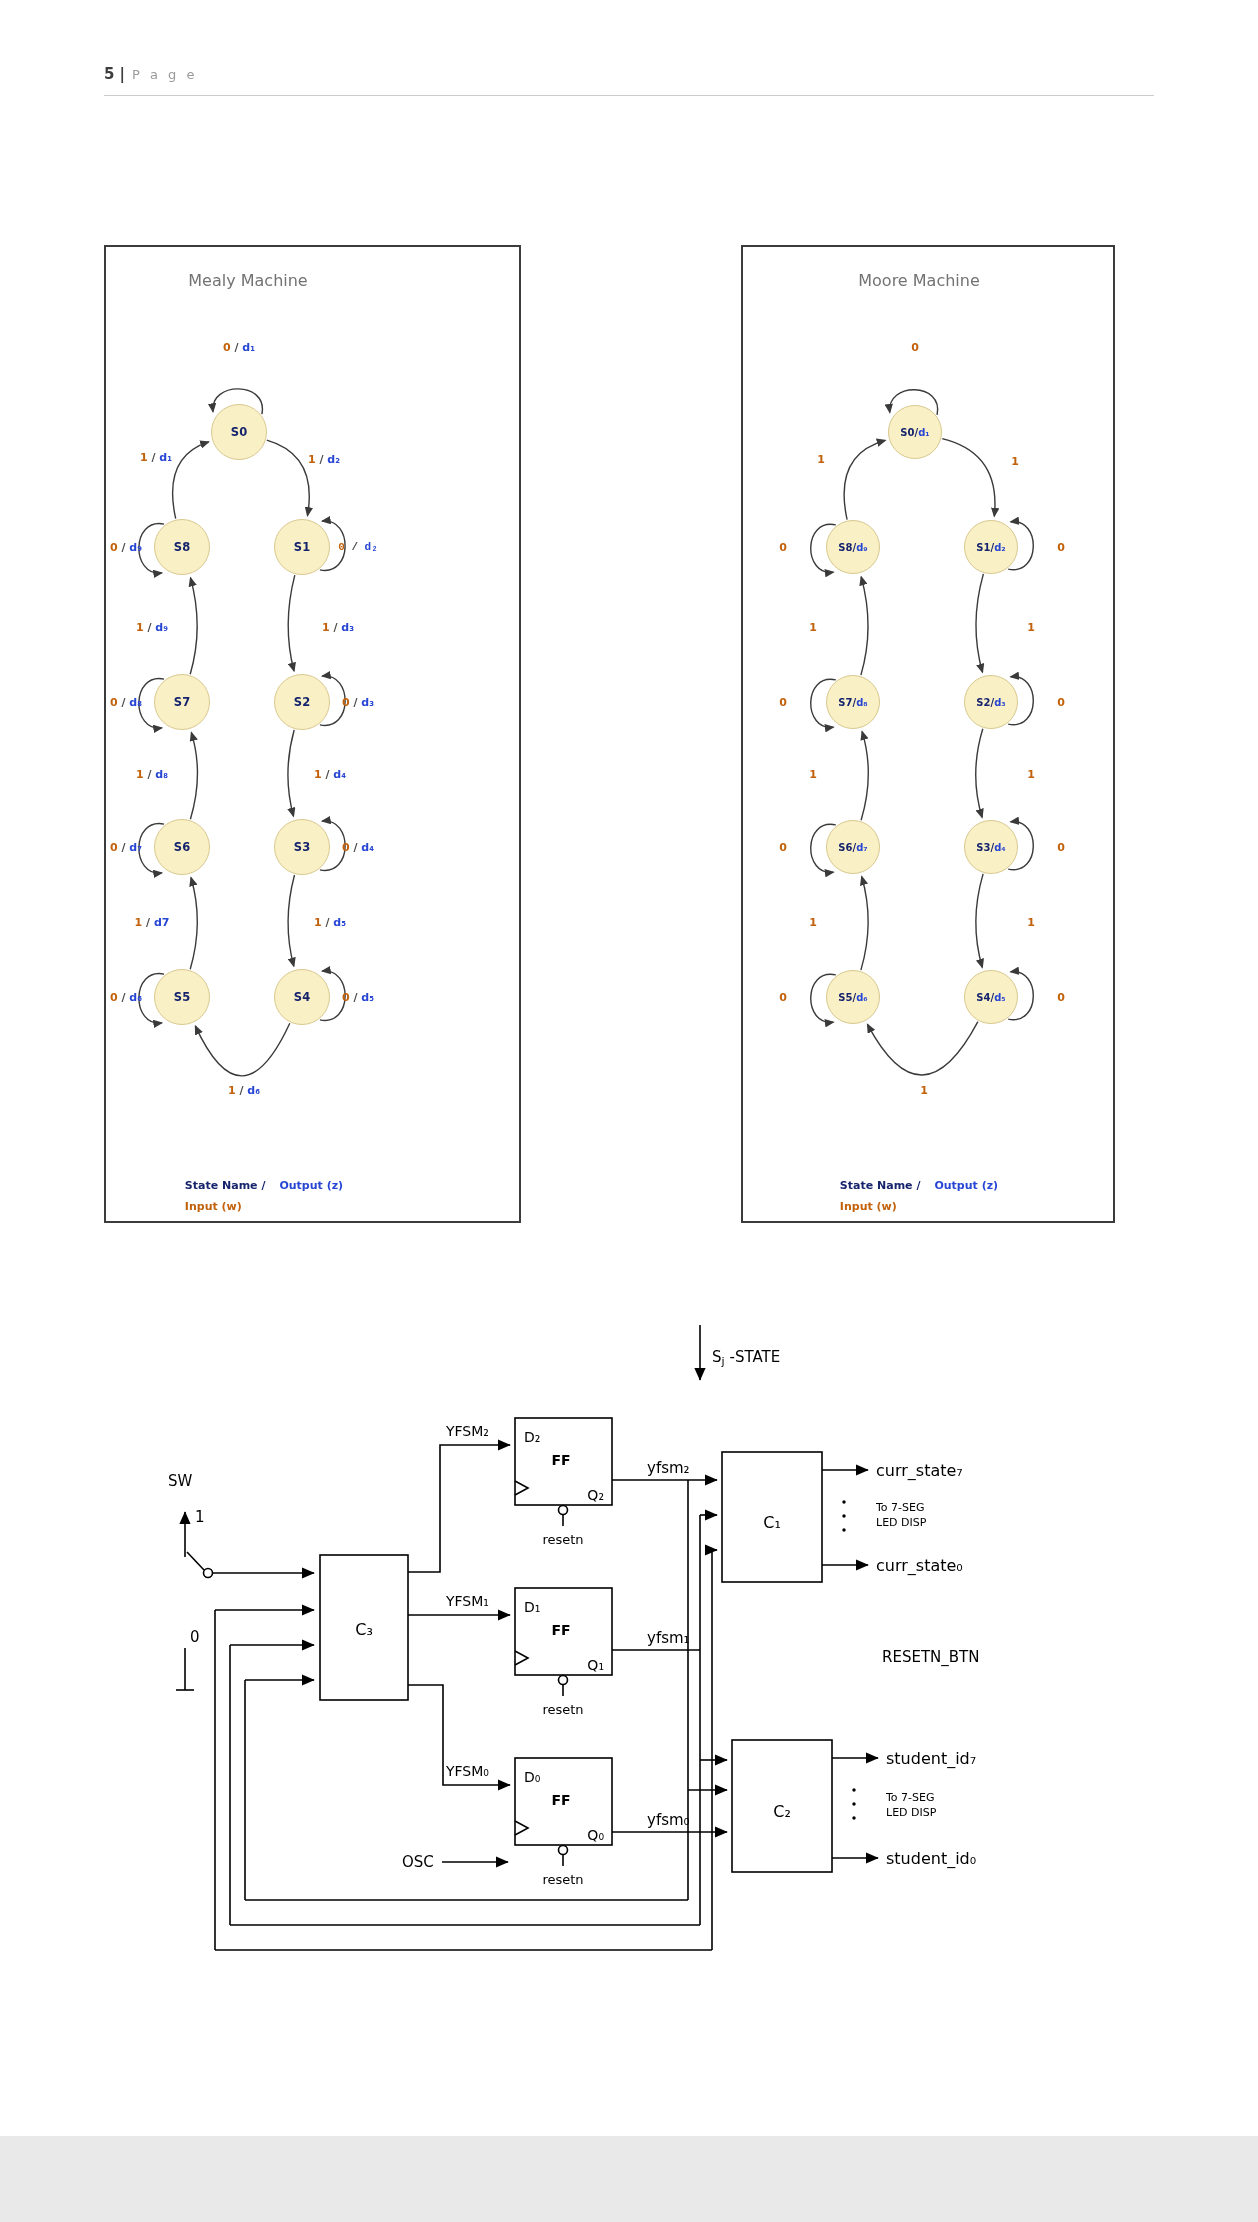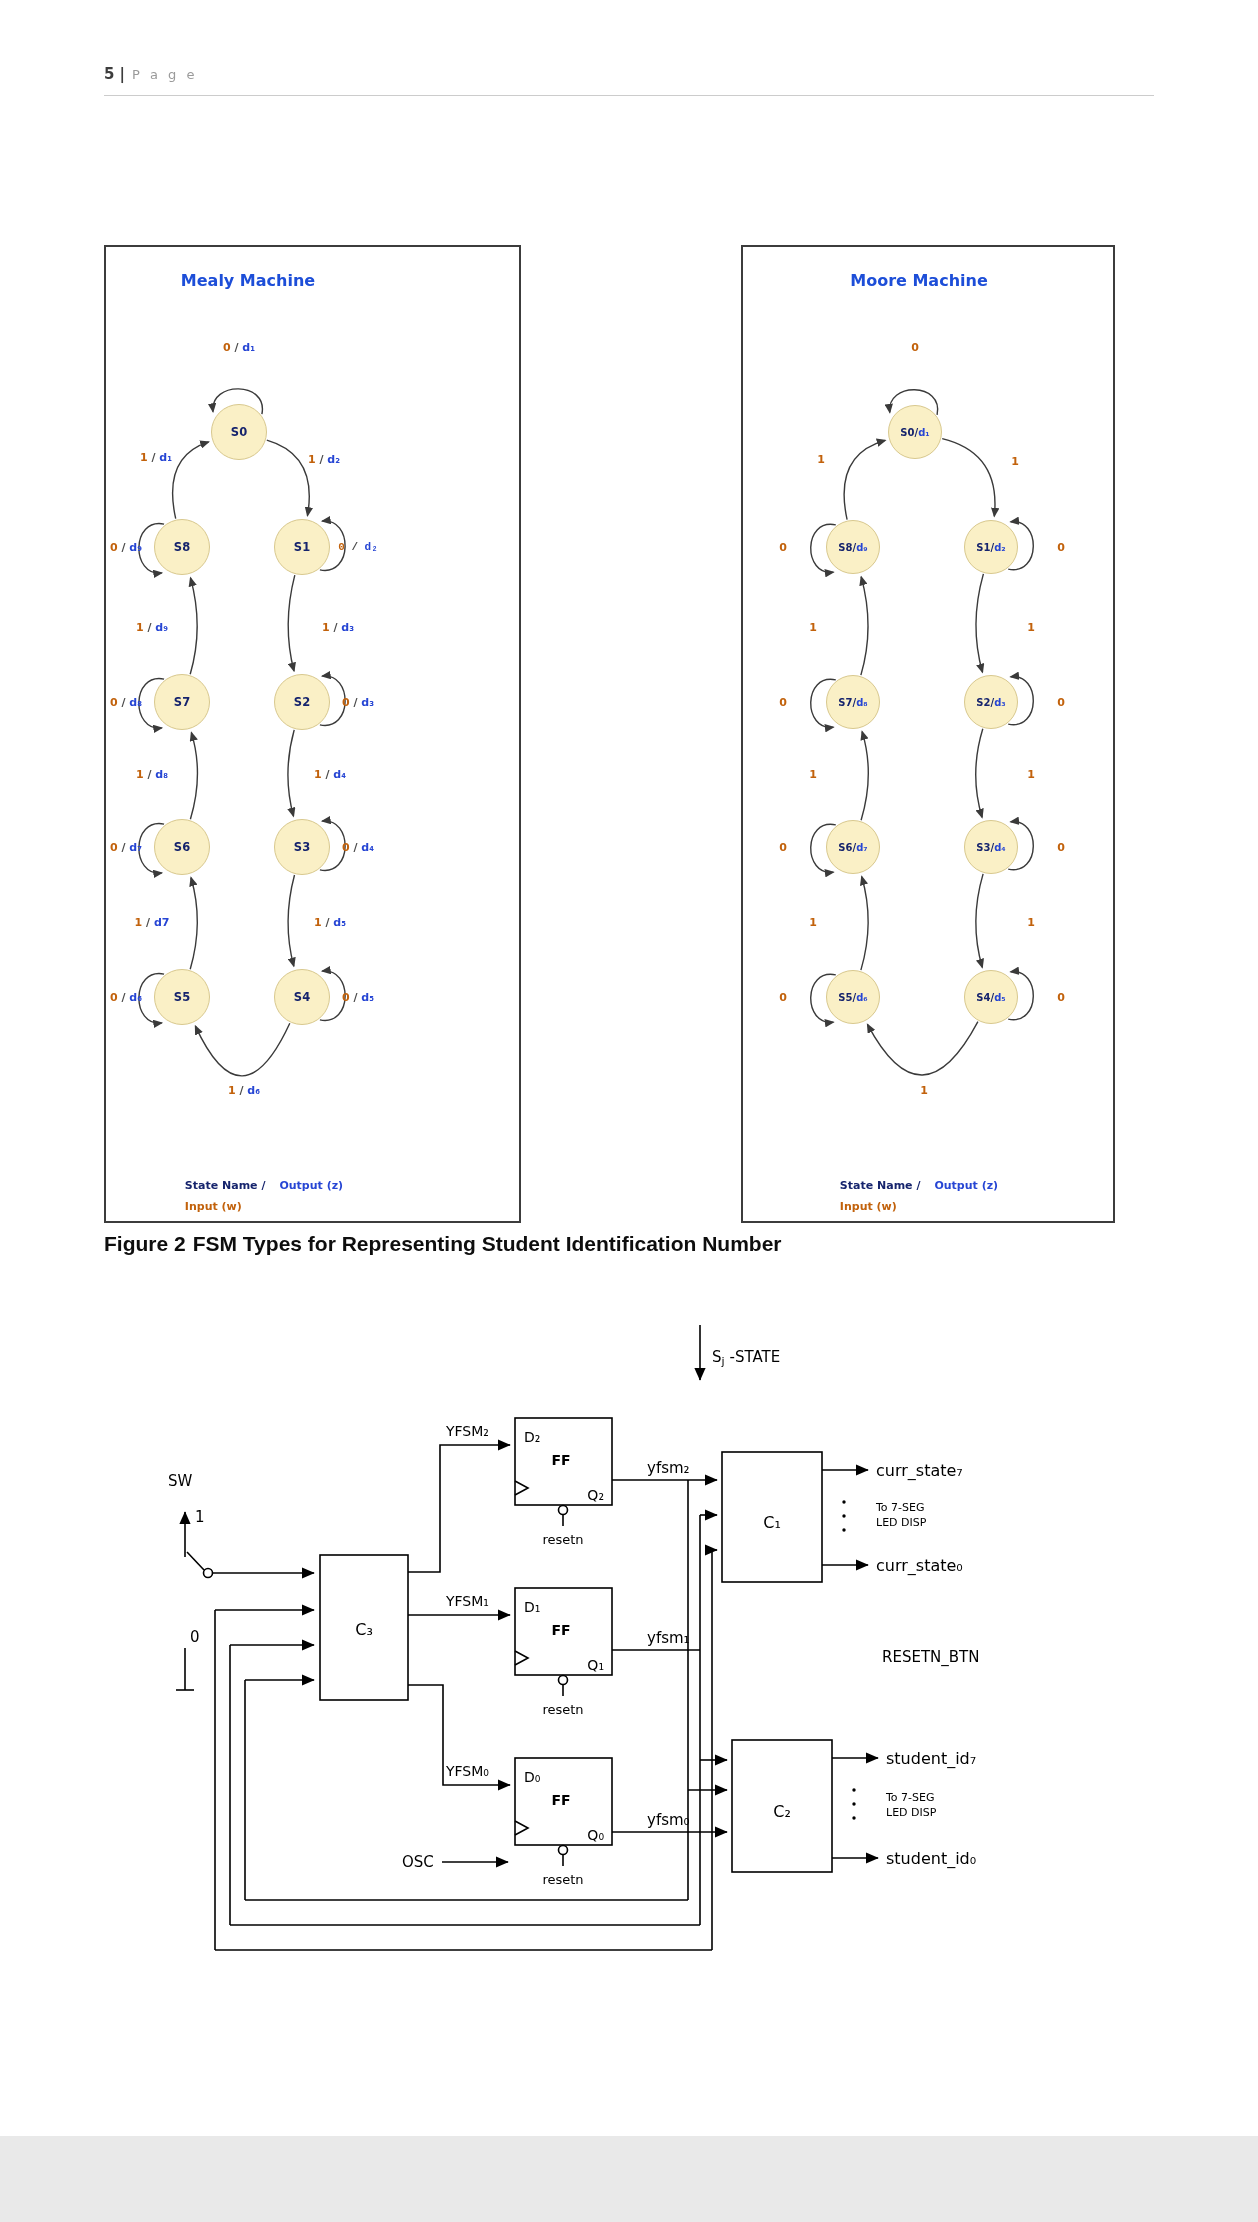--- a/index.html
+++ b/index.html
@@ -8,22 +8,22 @@
         font-family:"DejaVu Sans",sans-serif;overflow:hidden}
   
   .page-header{position:absolute;left:104px;top:64px;white-space:nowrap}
   .pg-num{font-weight:bold;color:#3d3d3d;font-size:15px}
   .pg-sep{font-weight:bold;color:#3d3d3d;font-size:15px;margin:0 7px 0 5px}
   .pg-word{color:#9a9a9a;font-size:13px;letter-spacing:3px}
   .header-rule{position:absolute;left:104px;top:95px;width:1050px;height:1px;background:#cccccc}
   
   .fsm-box{position:absolute;border:2px solid #3c3c3c;background:#fff}
   .fsm-svg{position:absolute;left:0;top:0;z-index:1}
-  .fsm-title{position:absolute;top:24px;transform:translateX(-50%);font-weight:bold;
-             font-size:16px;color:#1d4ed8;white-space:nowrap;z-index:2}
+  .fsm-title{position:absolute;top:24px;transform:translateX(-50%);font-weight:normal;
+             font-size:16px;color:#737373;white-space:nowrap;z-index:2}
   .state{position:absolute;border-radius:50%;background:#faf0c6;border:1px solid #d8c88e;
          display:flex;align-items:center;justify-content:center;white-space:nowrap;z-index:2;
          font-weight:bold}
   .mealy .state{font-size:11.5px}
   .moore .state{font-size:10px}
   .state .nm,.state .ssep{color:#16246d}
   .state .sout{color:#2746d4}
   .lbl{position:absolute;transform:translate(-50%,-50%);font-size:11px;font-weight:bold;
        white-space:nowrap;z-index:3}
   .lbl .in{color:#c2620c}
@@ -224,23 +224,20 @@
           <span class="ssep"> / </span>
           <span class="sout">d₉</span>
         </div>
         <div class="legend" style="left: 176px; top: 928px;">
           <div><span class="lst">State Name /</span><span class="lout">Output (z)</span></div>
           <div><span class="lin">Input (w)</span></div>
         </div>
       </div>
     </div>
 
-  <div class="fig-caption fig2-caption">
-    <span class="cap-label">Figure 2</span><span class="cap-text">FSM Types for Representing Student Identification Number</span>
-  </div>
 
   <div class="circuit">
     <svg width="900" height="680" viewBox="0 0 900 680">
       <defs>
         <marker id="arr" markerWidth="9" markerHeight="8" refX="7.5" refY="3.5" orient="auto">
           <path d="M0,0 L8,3.5 L0,7 Z" fill="#000"></path>
         </marker>
       </defs>
 
       <g stroke="#000" stroke-width="1.6" fill="none">

